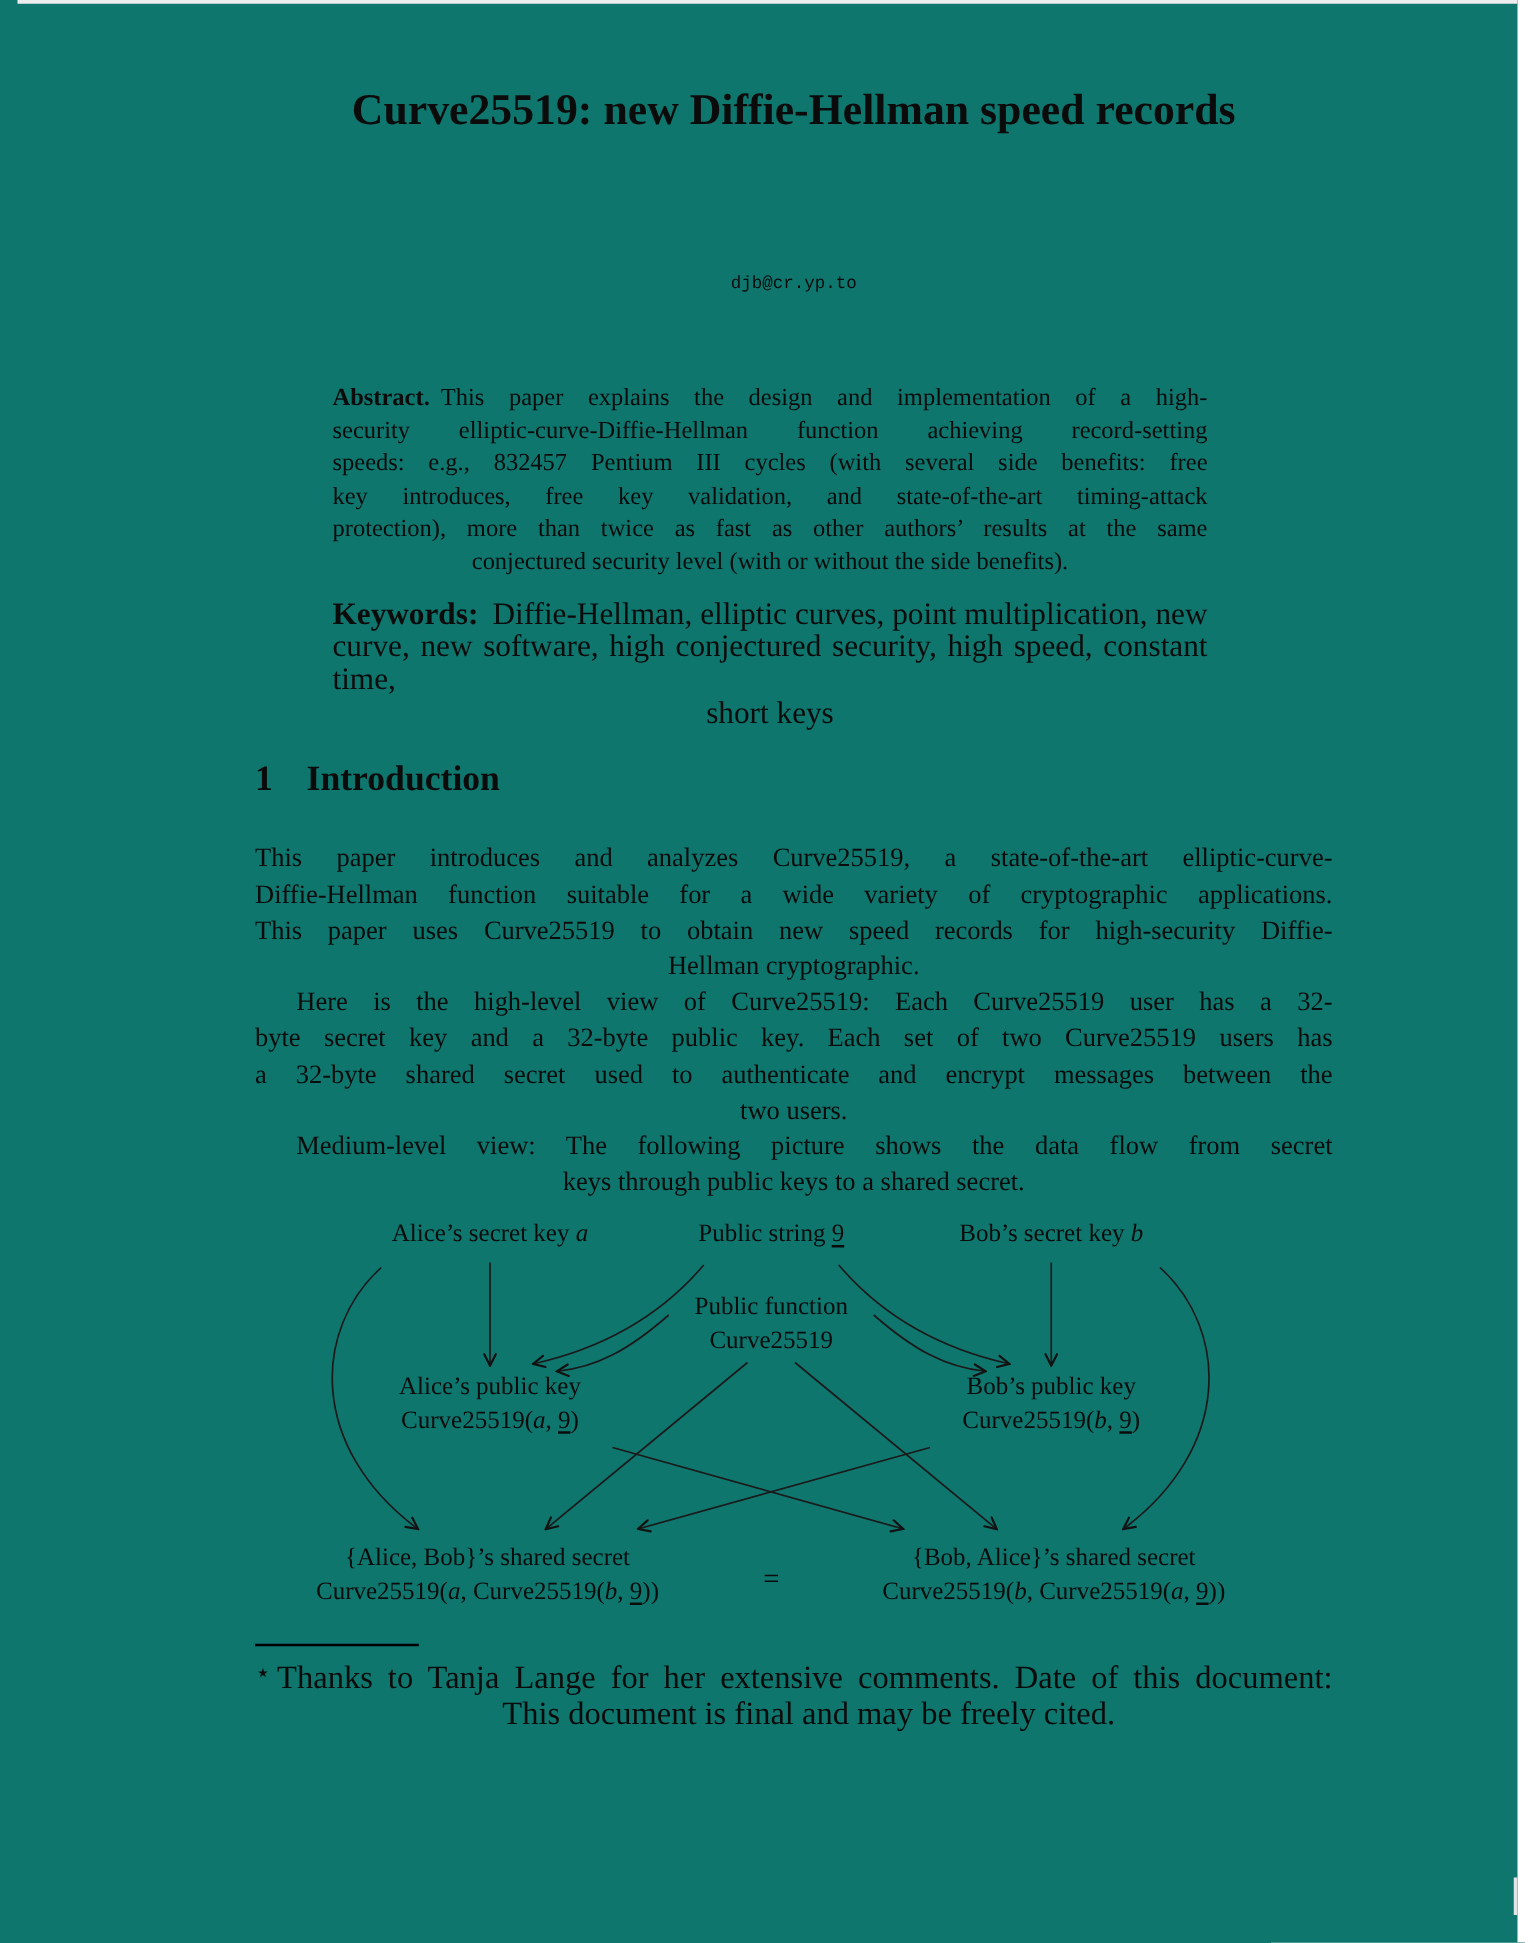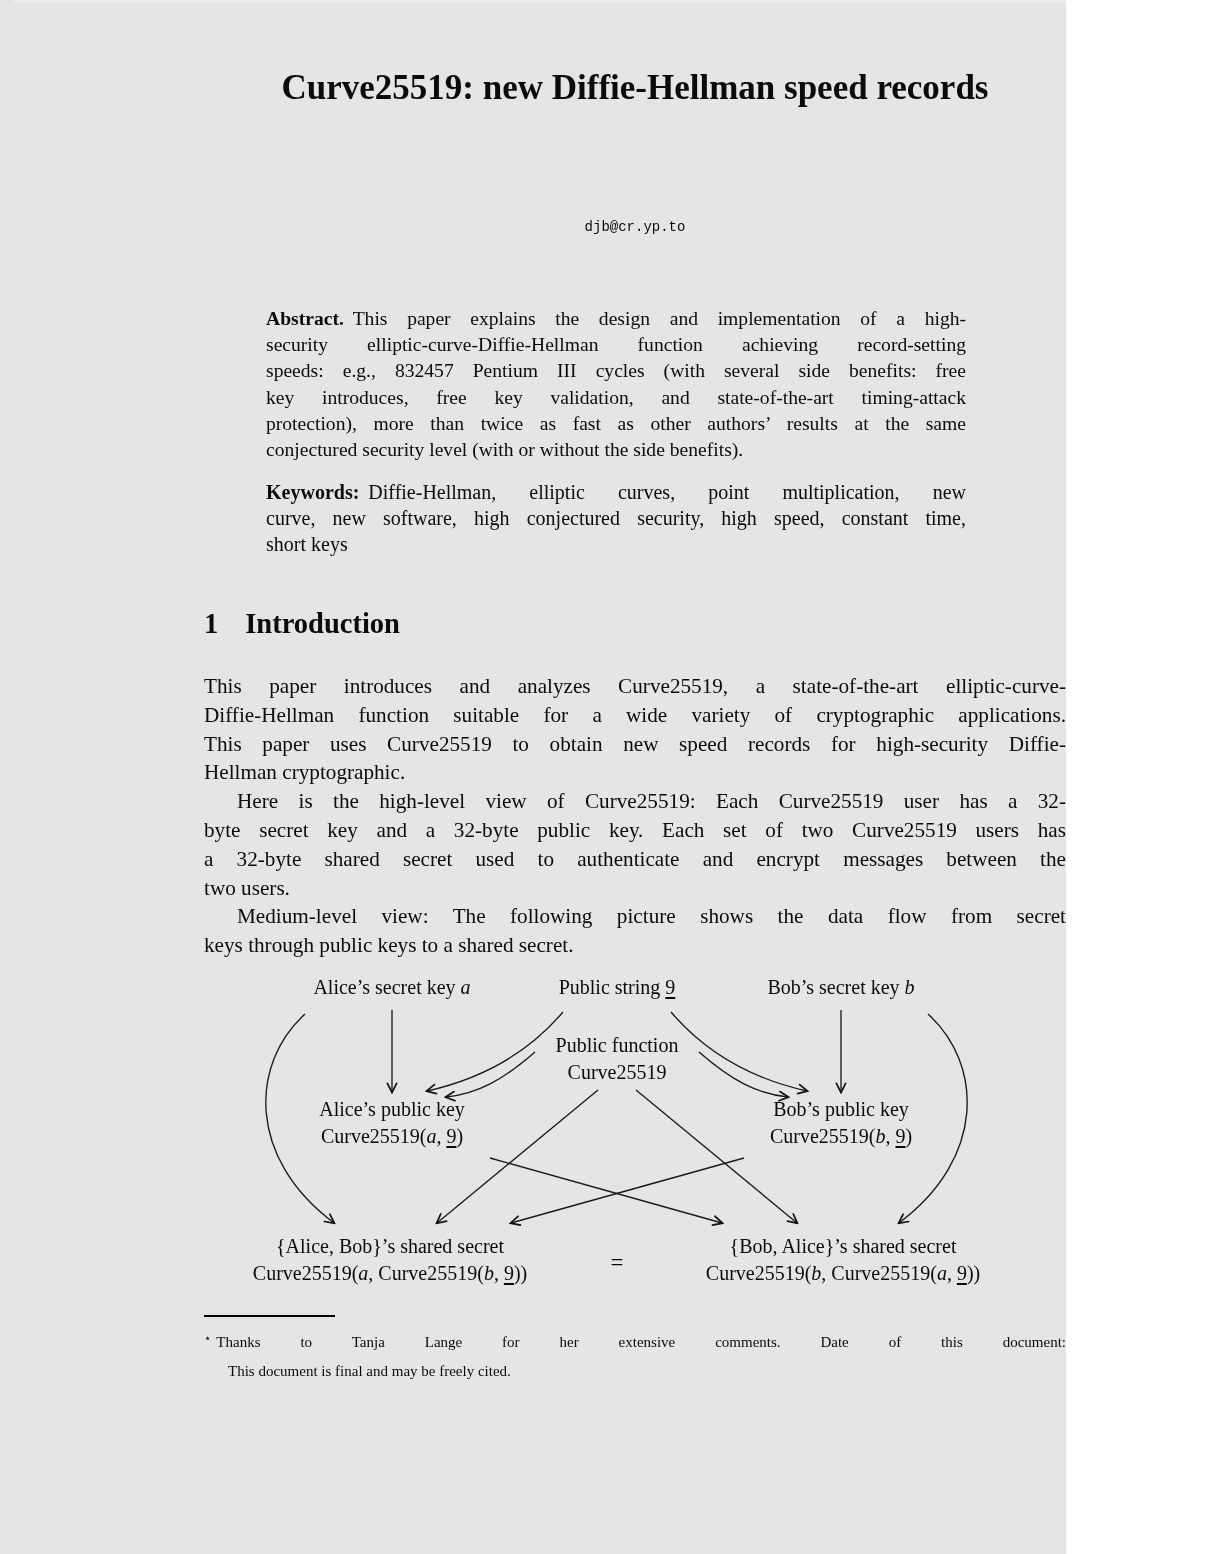--- a/index.html
+++ b/index.html
@@ -1,54 +1,54 @@
 <!DOCTYPE html>
 <html><head>
 <meta charset="utf-8">
 <style>
   html,body{margin:0;padding:0;}
   body{width:1226px;height:1554px;background:#ffffff;position:relative;
        font-family:"Liberation Serif","DejaVu Serif",serif;color:#0b0b0b;}
-  .page{position:absolute;left:0;top:0;width:1066px;height:1554px;overflow:hidden;background:#e5e5e5;}
+  .page{position:absolute;left:0;top:0;width:1214px;height:1554px;overflow:hidden;background:#0f766e;}
   .topstrip{position:absolute;left:14px;top:0;right:0;height:3px;background:#ededef;}
   .rightsliver{position:absolute;right:0;top:1502px;width:3px;height:30px;background:#e4e4e6;}
 
   .title{position:absolute;left:204px;width:862px;top:68px;font-size:35px;font-weight:bold;text-align:center;}
   .author{position:absolute;left:204px;width:862px;top:160px;font-size:22px;text-align:center;}
   .email{position:absolute;left:204px;width:862px;top:219px;font-size:14px;
          font-family:"Liberation Mono","DejaVu Sans Mono",monospace;}
   .email{text-align:center;}
 
   .abstract{position:absolute;left:266px;width:700px;top:306px;font-size:19.6px;line-height:26.2px;}
-  .keywords{position:absolute;left:266px;width:700px;top:479px;font-size:20px;line-height:26.2px;}
+  .keywords{position:absolute;left:266px;width:700px;top:479px;font-size:25px;line-height:26.2px;}
 
   .heading{position:absolute;left:204px;top:608px;font-size:28.5px;font-weight:bold;}
   .heading .num{margin-right:27px;}
 
   .bodytext{position:absolute;left:204px;width:862px;top:672px;font-size:21.2px;line-height:28.8px;}
 
-  .tl{text-align:left;}
+  .tl{text-align:center;}
   .tl.just{text-align:justify;text-align-last:justify;}
   .tl.ind{text-indent:33px;}
   .tl.hang{padding-left:24px;}
 
   .bg{font-weight:bold;margin-right:0.45em;}
   .i{font-style:italic;}
   .u{text-decoration:underline;text-underline-offset:3px;}
   .m{font-family:"Liberation Mono","DejaVu Sans Mono",monospace;font-size:0.92em;}
   .sup{font-size:0.72em;vertical-align:7px;}
   .star{font-size:0.78em;vertical-align:5px;padding-right:5px;}
 
   .diagram-arrows{position:absolute;left:0;top:0;width:1226px;height:1554px;pointer-events:none;}
   .node{position:absolute;transform:translateX(-50%);text-align:center;
         font-size:20px;line-height:27px;white-space:nowrap;}
   .equals{position:absolute;left:617px;top:1250px;transform:translateX(-50%);font-size:23px;}
 
   .fnrule{position:absolute;left:204px;top:1315px;width:131px;height:2px;background:#000;}
-  .footnote{position:absolute;left:204px;width:862px;top:1325px;font-size:15px;line-height:28.7px;}
+  .footnote{position:absolute;left:204px;width:862px;top:1325px;font-size:26px;line-height:28.7px;}
 </style>
 </head>
 <body>
 
 <div class="page">
   <div class="topstrip"></div>
   <div class="rightsliver"></div>
 
   <div class="title">Curve25519: new Diffie-Hellman speed records</div>
 

